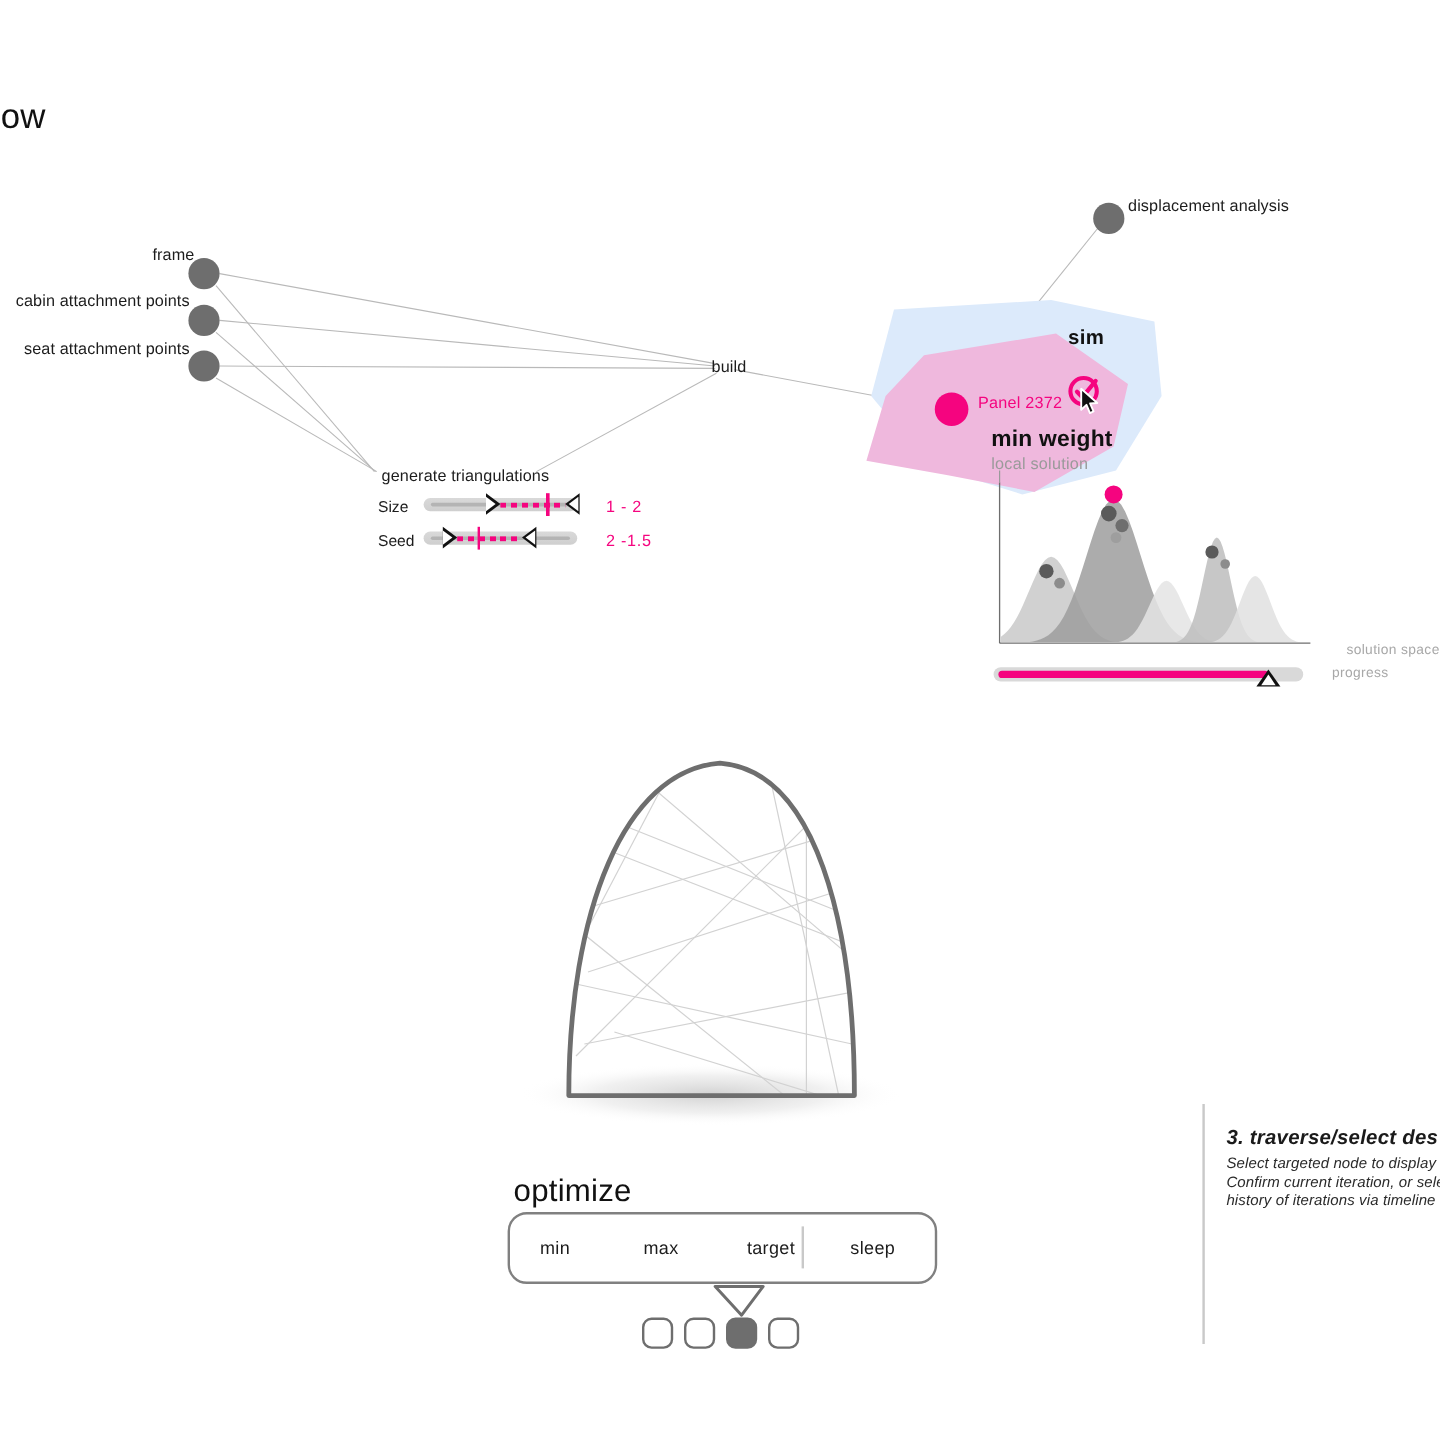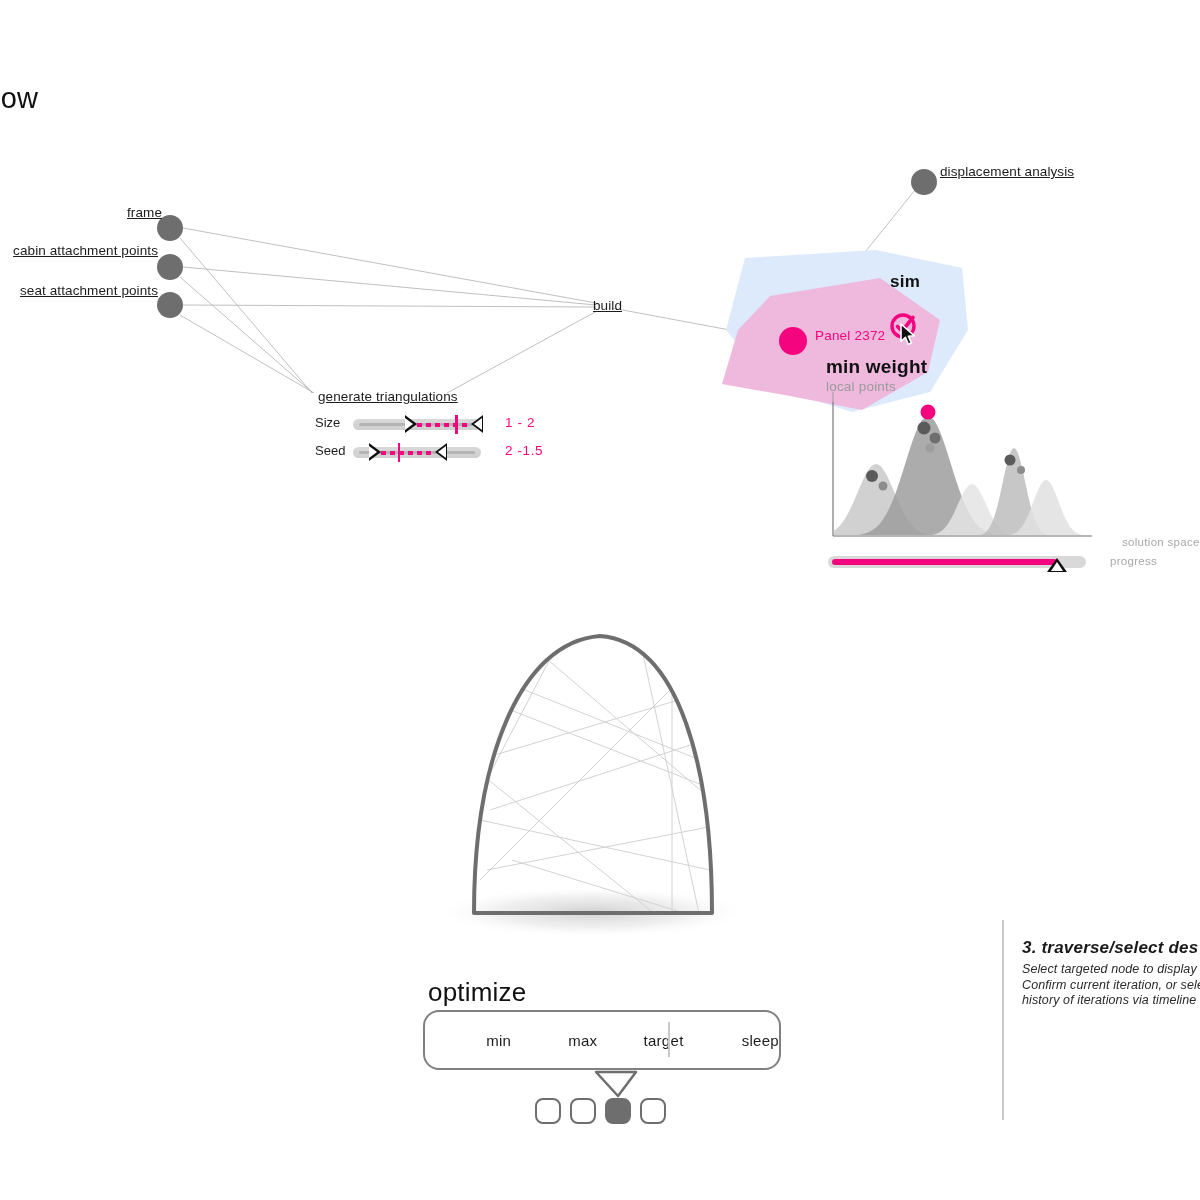--- a/index.html
+++ b/index.html
@@ -4,36 +4,36 @@
 <style>
   html,body{margin:0;padding:0;background:#ffffff;}
   body{width:1200px;height:1200px;position:relative;overflow:hidden;
        font-family:"Liberation Sans", sans-serif;color:#1a1a1a;}
   .stage{position:absolute;left:0;top:0;width:1200px;height:1200px;}
   svg.layer{position:absolute;left:0;top:0;width:1200px;height:1200px;overflow:visible;}
   .abs{position:absolute;white-space:nowrap;}
 
   
   #page-title{left:-6px;top:82px;font-size:29px;letter-spacing:.2px;color:#111;}
-  .node-label{font-size:13.5px;color:#1c1c1c;letter-spacing:.1px;text-decoration:underline;}
+  .node-label{font-size:13.5px;color:#1c1c1c;letter-spacing:.1px;}
   .node-label.r{transform:translateX(-100%);}
   .slider-name{font-size:13px;color:#1c1c1c;}
   .slider-value{font-size:13.5px;color:#f5047f;letter-spacing:.6px;}
   .sim-title{font-size:17px;font-weight:700;color:#111;letter-spacing:.3px;}
   .panel-id{font-size:13.5px;color:#f5047f;letter-spacing:.2px;margin-top:10px;}
   .obj-title{font-size:19px;font-weight:700;color:#111;letter-spacing:.2px;}
   .obj-sub{font-size:13.5px;color:#9a9a9a;letter-spacing:.2px;}
   .axis-label{font-size:11.5px;color:#a8a8a8;letter-spacing:.3px;}
   .optimize-title{font-size:26px;font-weight:400;color:#111;letter-spacing:.2px;}
   .seg-label{font-size:15px;color:#1c1c1c;letter-spacing:.3px;}
   .ann-h{font-size:17px;font-style:italic;font-weight:700;color:#1a1a1a;letter-spacing:.2px;}
   .ann-b{font-size:12.5px;font-style:italic;color:#2a2a2a;line-height:15.5px;letter-spacing:.1px;}
 
   
-  .slider-row{position:absolute;display:flex;align-items:flex-end;}
+  .slider-row{position:absolute;display:flex;align-items:flex-start;}
   .slider-name{width:38px;}
   .track{position:relative;width:128px;height:11px;border-radius:6px;
          background:linear-gradient(#d9d9d9,#cfcfcf);}
   .track .rail{position:absolute;left:6px;right:6px;top:4px;height:3px;
          border-radius:2px;background:#b4b4b4;}
   .dashrange{position:absolute;top:3.5px;height:4px;
          background:repeating-linear-gradient(to right,#f5047f 0 5px,transparent 5px 9px);}
   .tick{position:absolute;top:-4px;width:2.5px;height:19px;background:#f5047f;}
   .tri{position:absolute;top:-4px;width:0;height:0;}
   .tri.right{border-top:9.5px solid transparent;border-bottom:9.5px solid transparent;
@@ -56,21 +56,21 @@
          border-bottom:14px solid #111;}
   #progress-knob:after{content:"";position:absolute;left:-6.5px;top:3.5px;
          border-left:6.5px solid transparent;border-right:6.5px solid transparent;
          border-bottom:9.5px solid #fff;}
 
   
   #optimize-title{left:428px;top:977px;}
   #segmented{position:absolute;left:423px;top:1010px;width:358px;height:60px;
          border:2.5px solid #808080;border-radius:16px;background:#fff;
          display:flex;align-items:center;box-sizing:border-box;}
-  #segmented .seg{flex:1;text-align:right;cursor:default;margin-left:25px;}
+  #segmented .seg{flex:1;text-align:left;cursor:default;margin-left:25px;}
   #segmented .seg.sleep{flex:1.15;}
   #seg-divider{position:absolute;left:668px;top:1022px;width:1.5px;height:35px;background:#c9c9c9;}
   .chip{position:absolute;top:1098px;width:26px;height:26px;border:2px solid #6e6e6e;
         border-radius:8px;background:#fff;box-sizing:border-box;}
   .chip.on{background:#6e6e6e;}
 
   #ann-divider{position:absolute;left:1002px;top:920px;width:1.5px;height:200px;background:#c9c9c9;}
   #ann-h{left:1022px;top:938px;}
   #ann-b{position:absolute;left:1022px;top:962px;width:230px;}
 </style>
@@ -193,21 +193,21 @@
       <span class="tick" id="seed-tick" style="left: 44.8px;"></span>
       <span class="tri right" id="seed-lo" style="left: 16.16px;"></span>
       <span class="tri left" id="seed-hi" style="left: 81.92px;"></span>
     </span>
     <span class="slider-value" style="margin-left:24px;">2 -1.5</span>
   </div>
 
   <div class="abs sim-title" style="left:890px;top:272px;">sim</div>
   <div class="abs panel-id" style="left:815px;top:318px;">Panel 2372</div>
   <div class="abs obj-title" style="left:826px;top:356px;">min weight</div>
-  <div class="abs obj-sub" style="left:826px;top:379px;">local points</div>
+  <div class="abs obj-sub" style="left:826px;top:379px;">local solution</div>
 
   <svg class="abs" style="left:888px;top:310px;width:34px;height:34px;" viewBox="0 0 34 34">
     <circle cx="15" cy="16" r="11" fill="none" stroke="#f5047f" stroke-width="3.4"></circle>
     <path d="M9.5,16.5 L14,21 L25,7.5" fill="none" stroke="#f5047f" stroke-width="3.6" stroke-linecap="round" stroke-linejoin="round"></path>
   </svg>
   <svg class="abs" style="left:899px;top:323px;width:20px;height:24px;" viewBox="0 0 20 24">
     <path d="M2,1 L2,18.5 L6.4,14.4 L9.3,21.2 L12.3,19.9 L9.4,13.2 L15.4,12.8 Z" fill="#111" stroke="#fff" stroke-width="1.6" stroke-linejoin="round"></path>
   </svg>
 
   <div class="abs axis-label" style="left:1110px;top:536px;margin-left:12px;">solution space</div>

